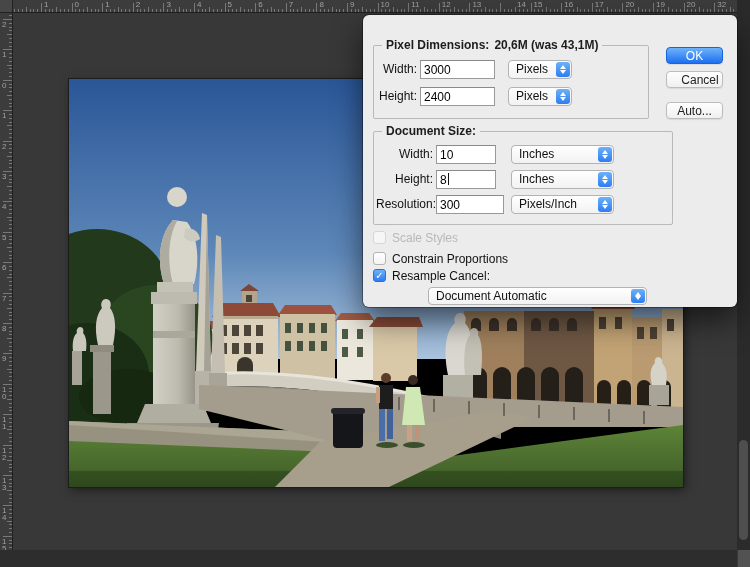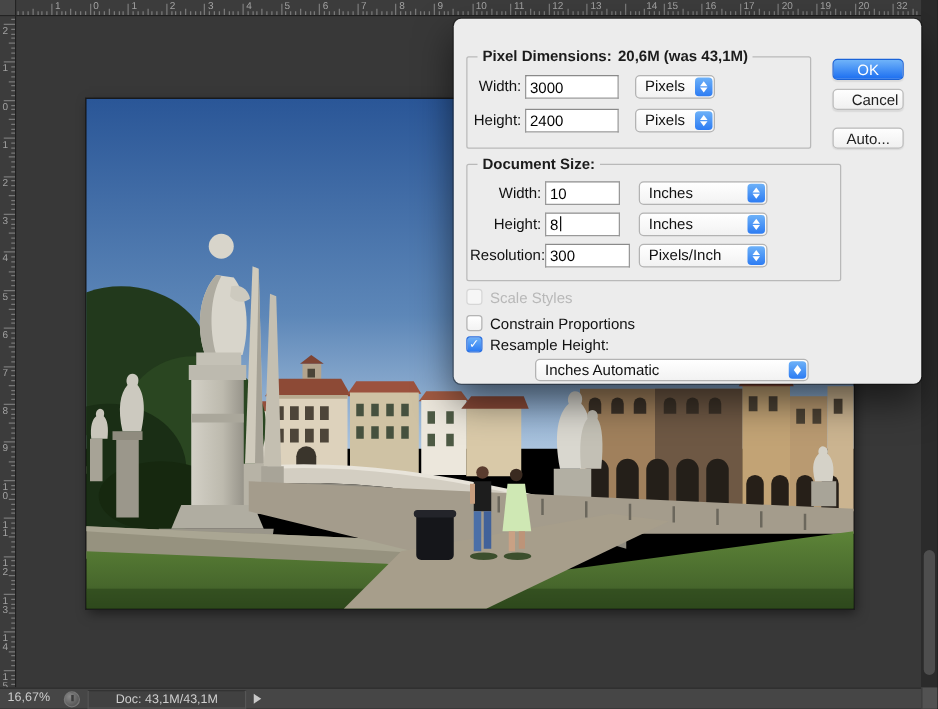--- a/index.html
+++ b/index.html
@@ -657,26 +657,20 @@
         <rect x="338" y="346" width="5" height="16" fill="#c9a184"></rect>
         <rect x="346" y="346" width="5" height="14" fill="#bd9478"></rect>
       </svg>
     </div>
   </div>
 
   <div class="right-strip">
     <div class="v-thumb"></div>
   </div>
 
-  <div class="status-bar">
-    <div class="zoom-field">16,67%</div>
-    <div class="status-ind"></div>
-    <div class="doc-box">Doc: 43,1M/43,1M</div>
-    <div class="status-arrow"></div>
-  </div>
   <div class="resize-corner"></div>
 
   <div class="dialog">
 
     <div class="group g1">
       <div class="legend">
         <span>Pixel Dimensions:</span><span class="val">20,6M (was 43,1M)</span>
       </div>
       <div class="frow" style="top:14px; left:0; right:0;">
         <div class="flabel" style="left:0; width:43px;">Width:</div>
@@ -745,25 +739,25 @@
     <div class="cbrow" style="top:216px;">
       <span class="cb disabled"></span>
       <span class="cb-label disabled">Scale Styles</span>
     </div>
     <div class="cbrow" style="top:237px;">
       <span class="cb"></span>
       <span class="cb-label">Constrain Proportions</span>
     </div>
     <div class="cbrow" style="top:254px;">
       <span class="cb checked">✓</span>
-      <span class="cb-label">Resample Height:</span>
+      <span class="cb-label">Resample Cancel:</span>
     </div>
 
     <div class="select" style="left:65px; top:272px; width:219px; height:18px;">
-      <span class="sl">Inches Automatic</span>
+      <span class="sl">Document Automatic</span>
       <span class="stepper" style="height:14px;">
           <i class="up"></i>
           <i class="dn"></i>
         </span>
     </div>
 
     <div class="btn primary" style="top:32px;">OK</div>
     <div class="btn" style="top:56px;padding-left:11px;">Cancel</div>
     <div class="btn" style="top:87px;">Auto...</div>
   </div>

